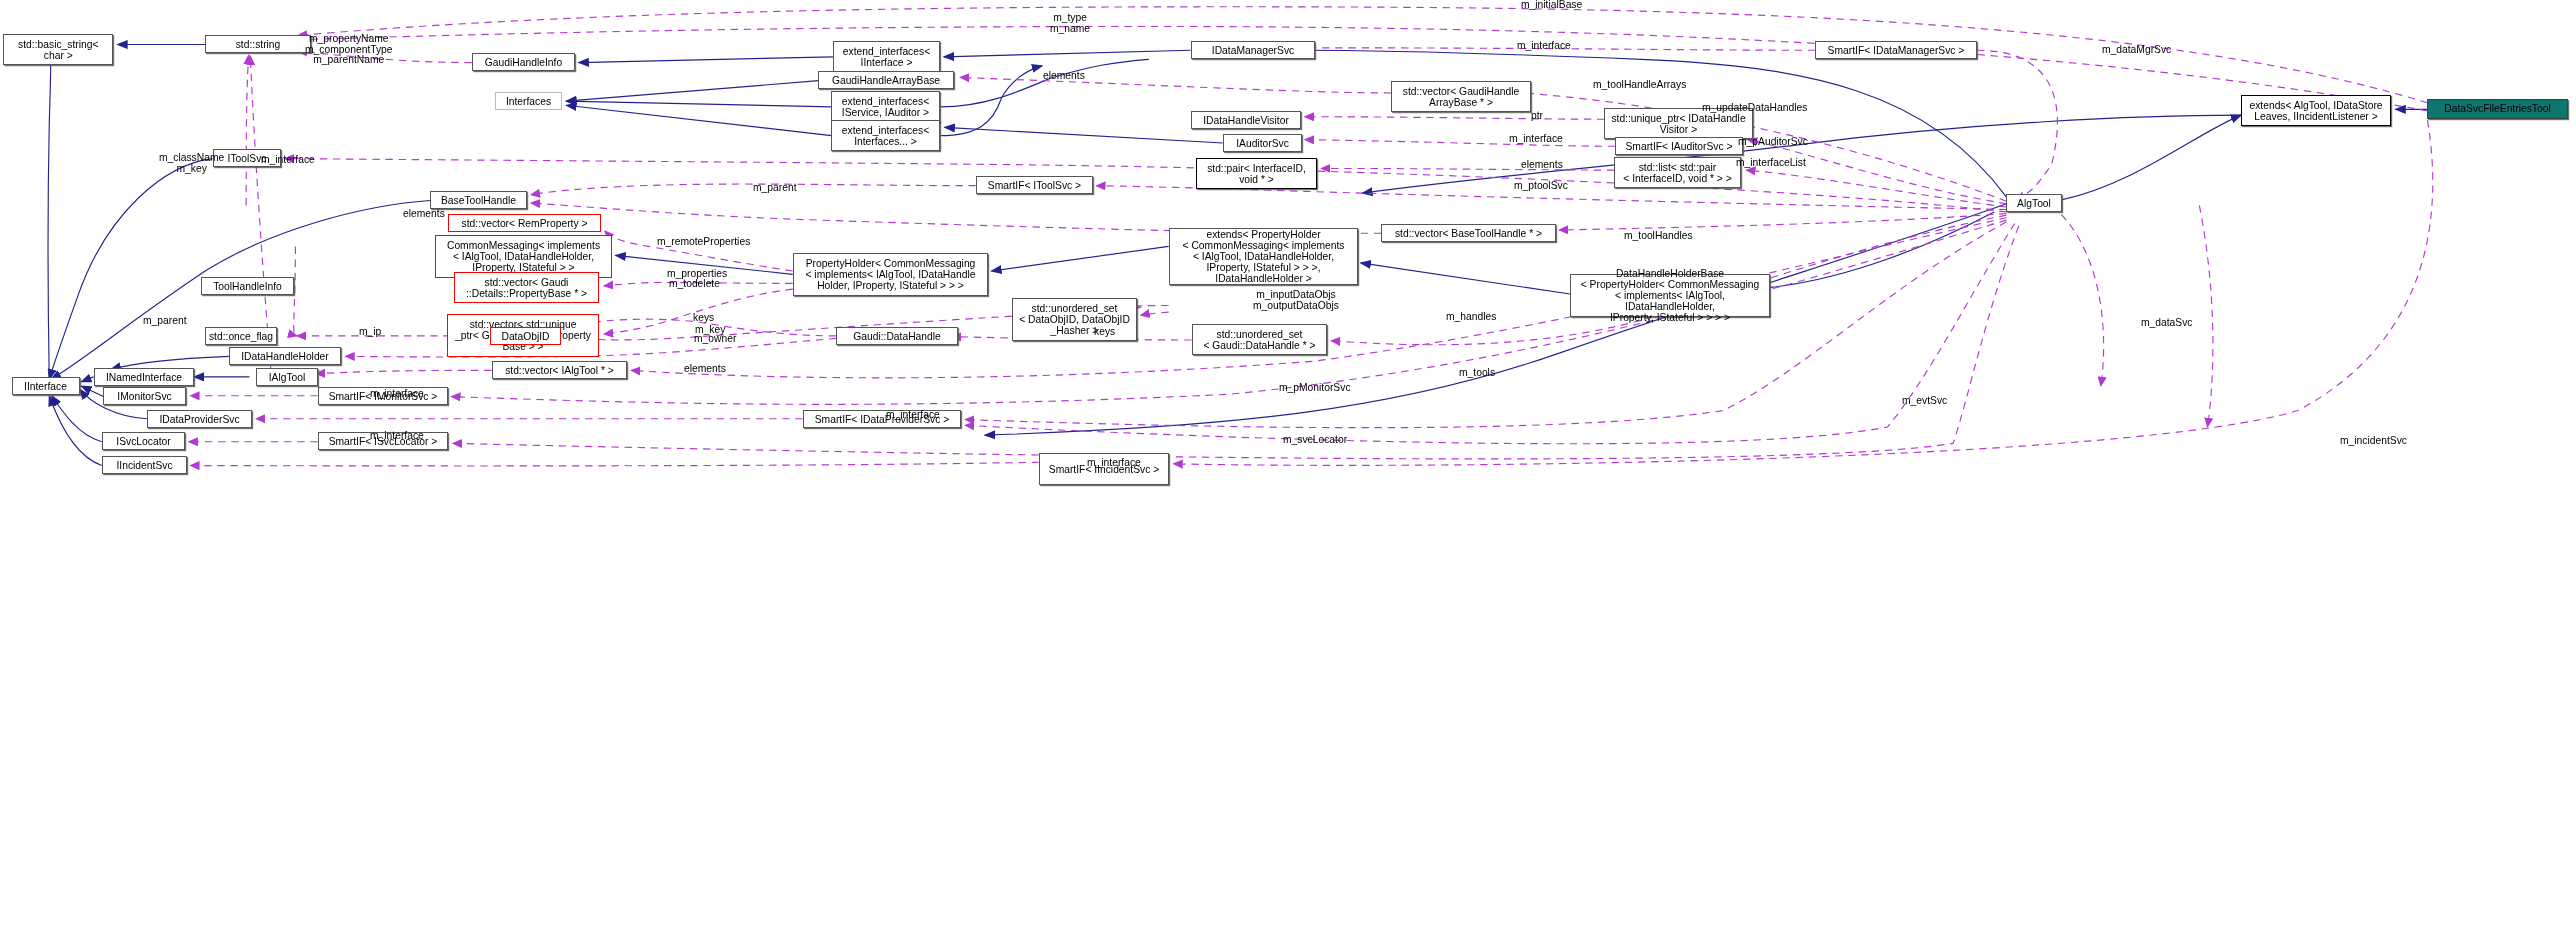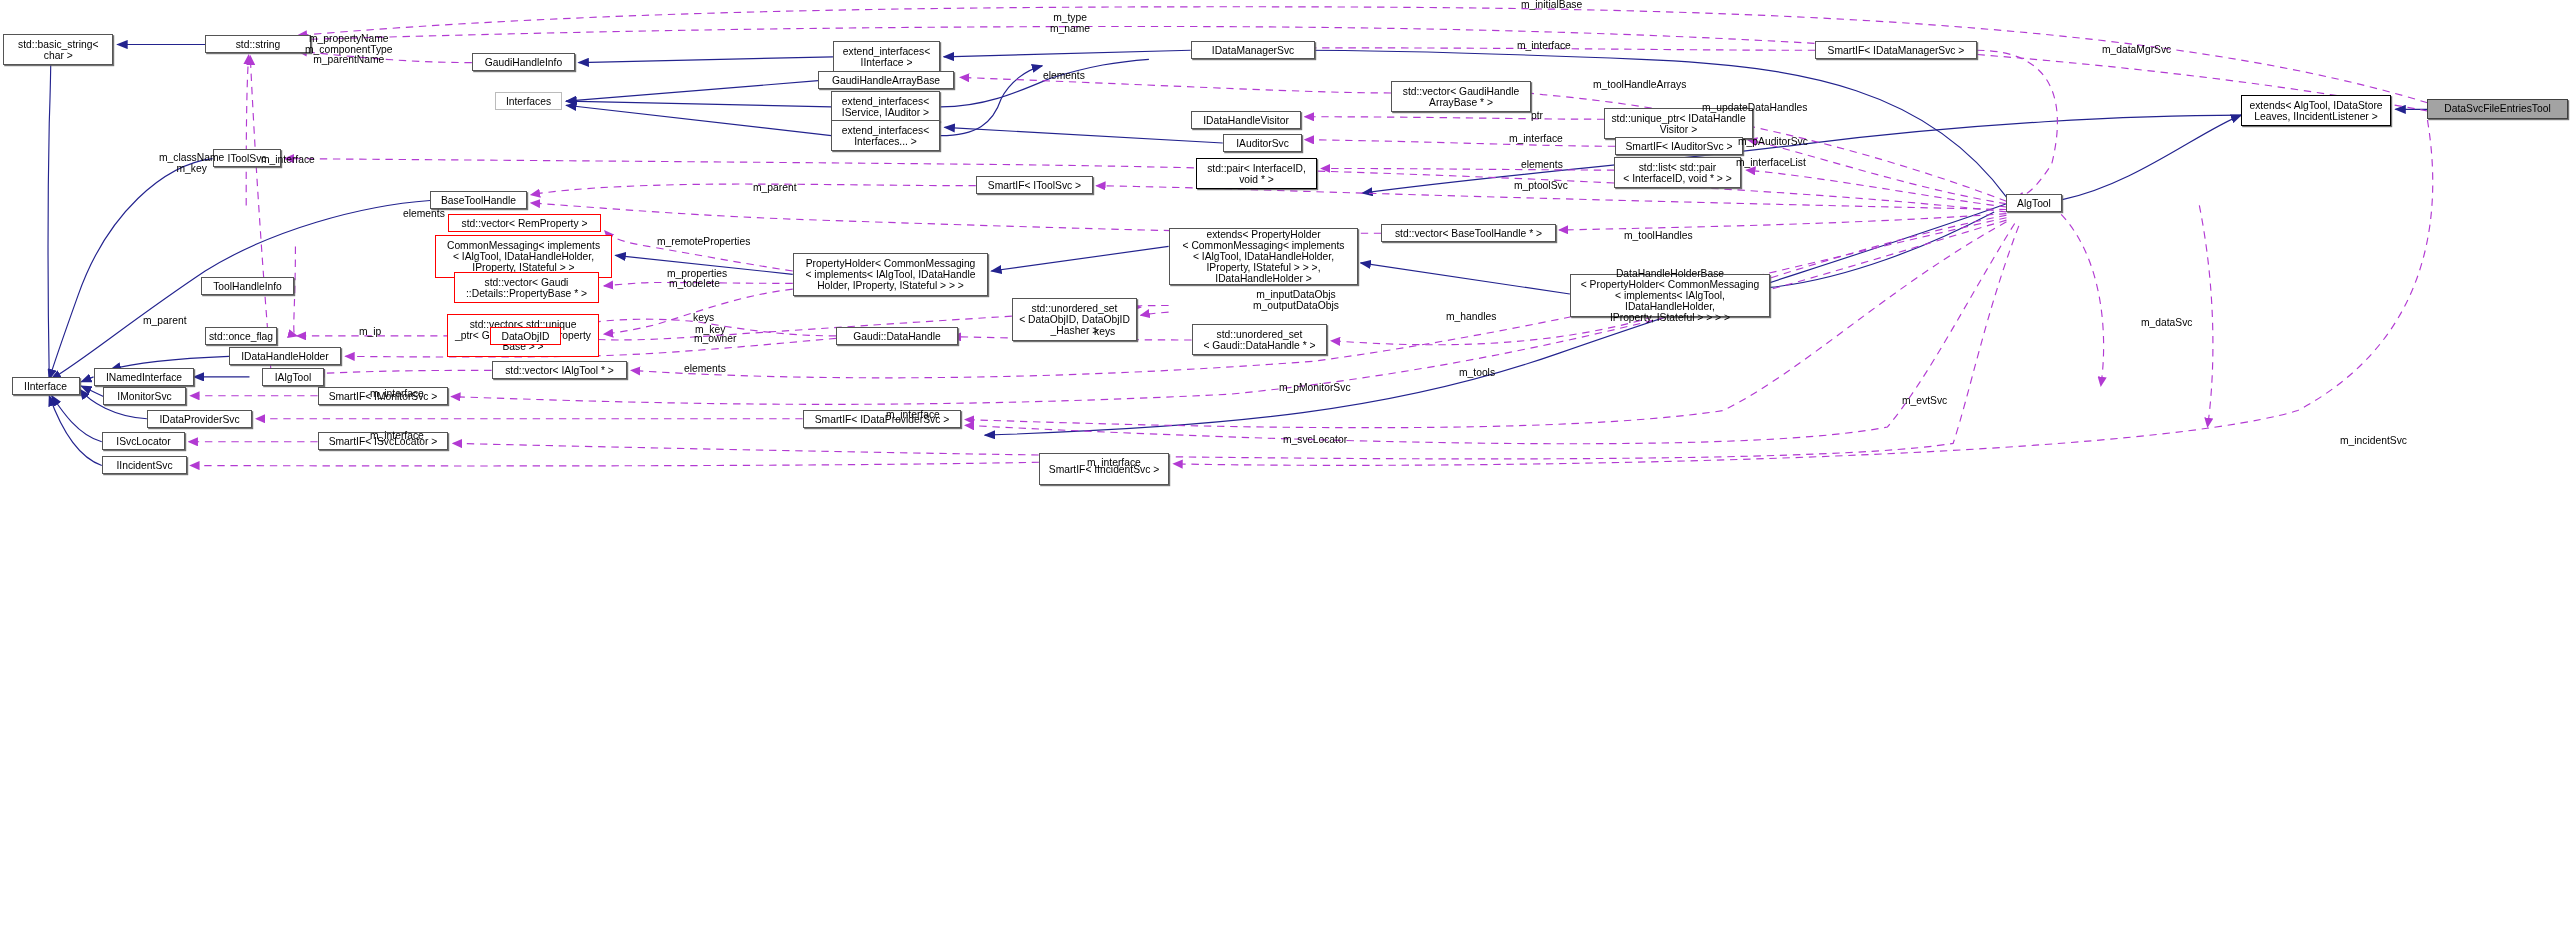--- a/index.html
+++ b/index.html
@@ -4,21 +4,21 @@
 <style>
   html,body{margin:0;padding:0;background:#ffffff;}
   #canvas{position:relative;width:2576px;height:945px;background:#ffffff;
           font-family:"Liberation Sans","DejaVu Sans",sans-serif;overflow:hidden;}
   .node{position:absolute;box-sizing:border-box;background:#ffffff;border:0.8px solid #000;
         display:flex;align-items:center;justify-content:center;text-align:center;
         font-size:10.3px;line-height:11px;color:#000;padding:0.8px 2.5px;
         box-shadow:1.2px 1.2px 0 0 rgba(90,90,90,.85);}
   .node.grey{border:0.8px solid #555;}
   .node.red{border:1.1px solid #ff0000;box-shadow:none;}
-  .node.filled{background:#a3a3a3;border:0.8px solid #404040;}
+  .node.filled{background:#0f766e;border:0.8px solid #404040;}
   .node.plain{border:0.8px solid #bbbbbb;box-shadow:none;}
   .node span{display:block;white-space:pre-line;}
   .edgelabel{position:absolute;font-size:10.3px;line-height:10.7px;color:#000;
              white-space:pre-line;text-align:center;}
   svg.wires{position:absolute;left:0;top:0;width:2576px;height:945px;overflow:visible;}
   .inh{fill:none;stroke:#23238e;stroke-width:1.4px;}
   .use{fill:none;stroke:#b23ad2;stroke-width:1.4px;stroke-dasharray:9 7;}
 </style>
 </head>
 <body>
@@ -251,21 +251,21 @@
       <div class="node grey" style="left: 1192px; top: 324px; width: 135px; height: 31px;">
         <span>std::unordered_set
 &lt; Gaudi::DataHandle * &gt;</span>
       </div>
       <div class="node grey" style="left: 229px; top: 347px; width: 112px; height: 18px;">
         <span>IDataHandleHolder</span>
       </div>
       <div class="node grey" style="left: 94px; top: 368px; width: 100px; height: 18px;">
         <span>INamedInterface</span>
       </div>
-      <div class="node grey" style="left: 262px; top: 368px; width: 62px; height: 18px;">
+      <div class="node grey" style="left: 256px; top: 368px; width: 62px; height: 18px;">
         <span>IAlgTool</span>
       </div>
       <div class="node grey" style="left: 492px; top: 361px; width: 135px; height: 18px;">
         <span>std::vector&lt; IAlgTool * &gt;</span>
       </div>
       <div class="node grey" style="left: 11.5px; top: 377px; width: 68px; height: 18px;">
         <span>IInterface</span>
       </div>
       <div class="node grey" style="left: 103px; top: 387px; width: 83px; height: 18px;">
         <span>IMonitorSvc</span>

